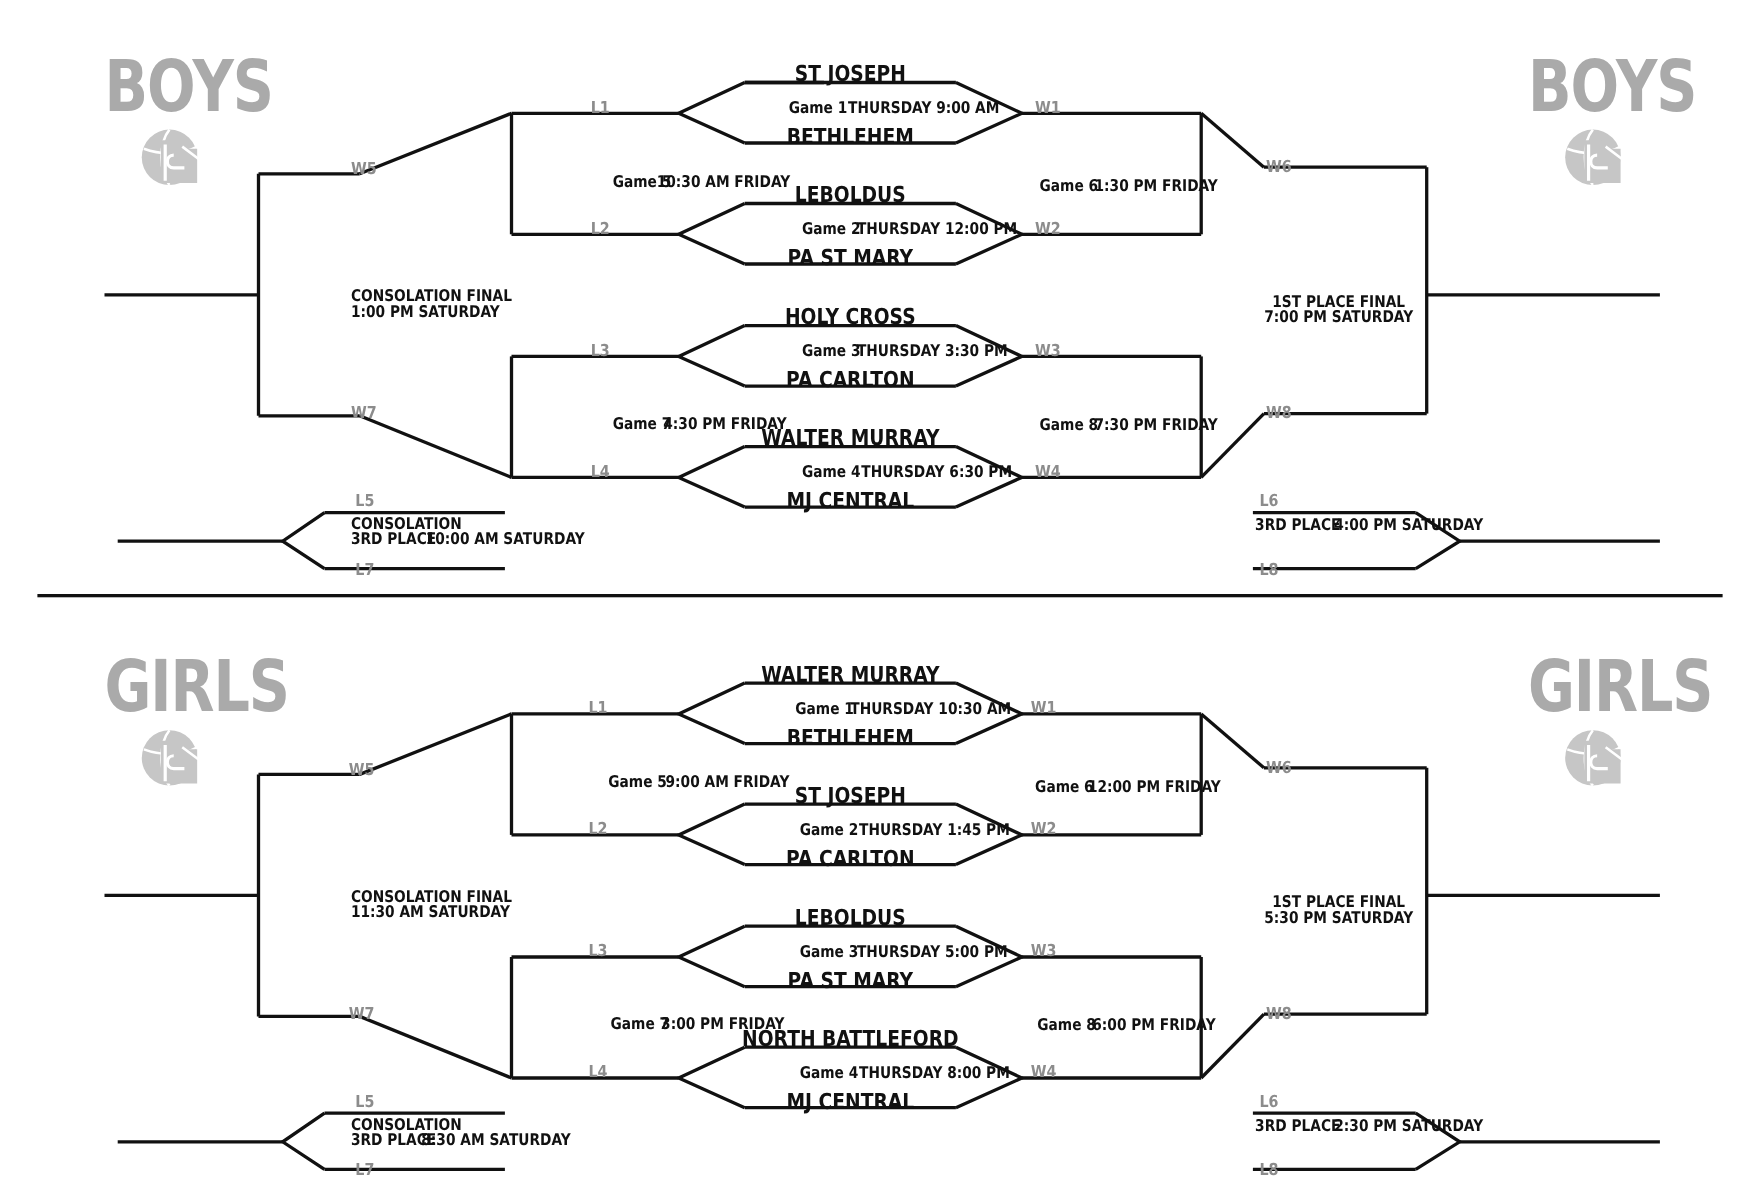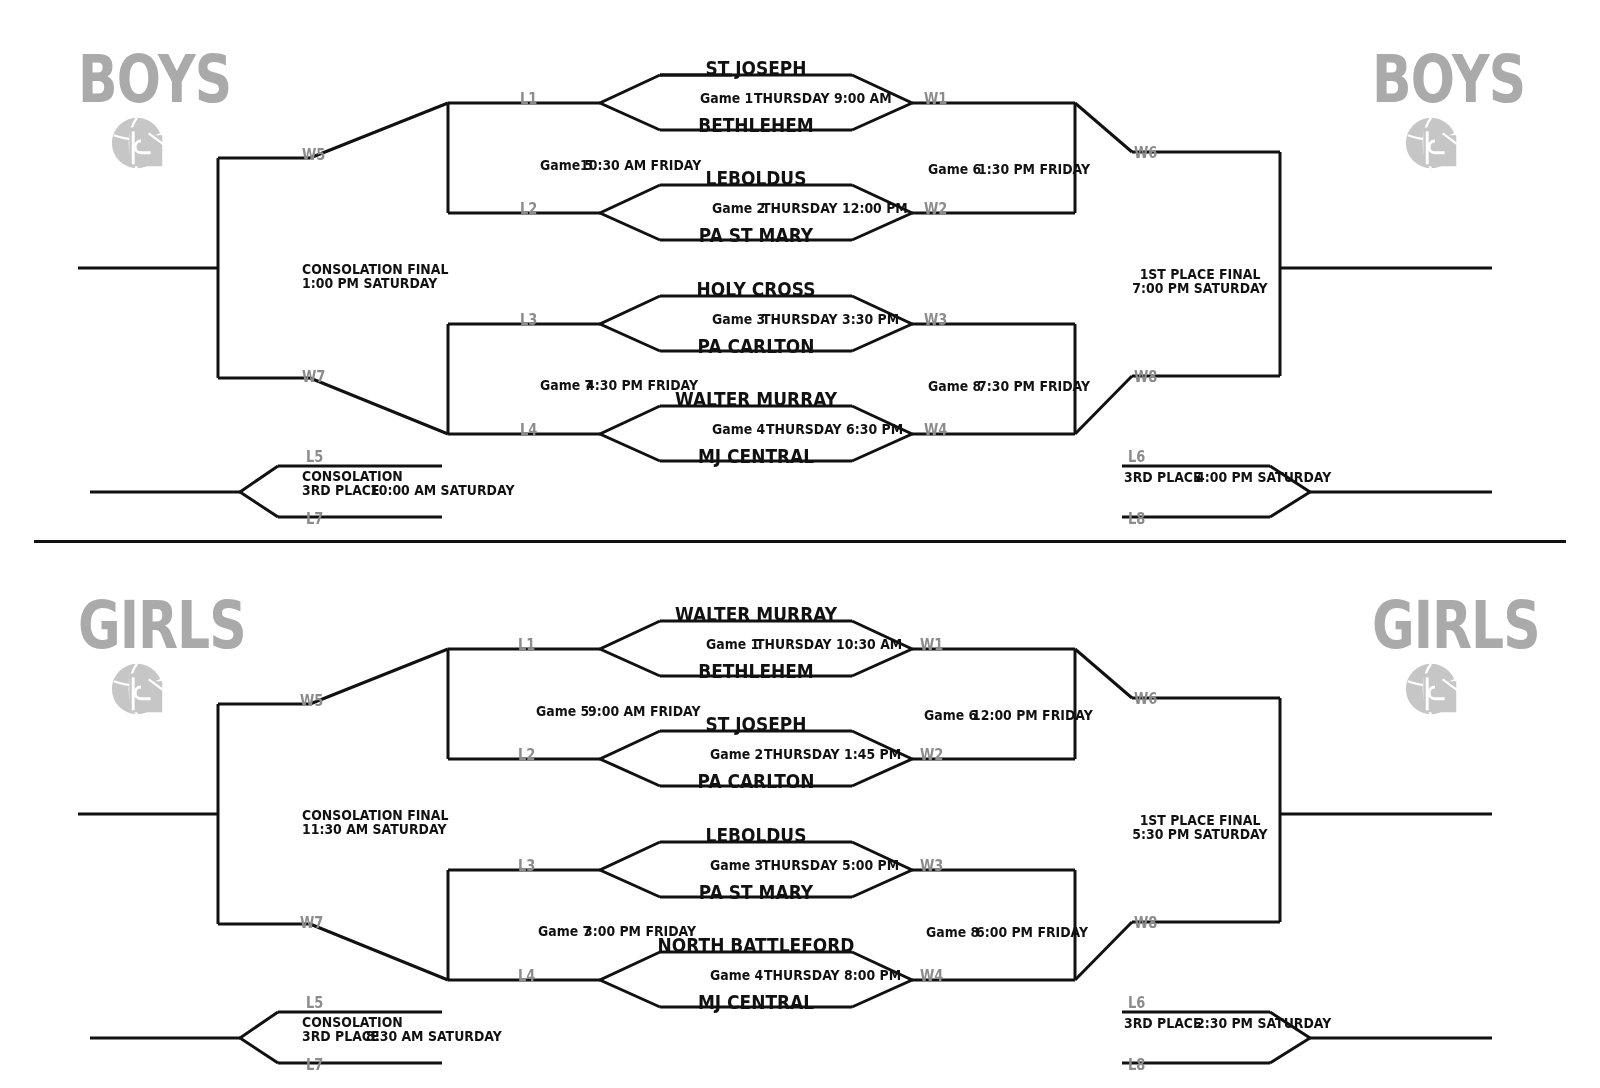--- a/index.html
+++ b/index.html
@@ -1,17 +1,17 @@
 <!DOCTYPE html>
 <html><head>
 <meta charset="utf-8">
 <style>
   html,body{margin:0;padding:0;background:#ffffff;}
   body{width:1600px;height:1088px;font-family:"Liberation Sans",sans-serif;position:relative;overflow:hidden;}
-  .bracket{position:absolute;left:0;width:1560px;height:540px;}
+  .bracket{position:absolute;left:17px;width:1560px;height:540px;}
   #boys{top:0;}
   #girls{top:546px;}
   .divider{position:absolute;left:34px;top:540px;width:1532px;height:3px;background:#111;}
   svg.lines{position:absolute;left:0;top:0;width:1600px;height:540px;pointer-events:none;}
   svg.lines line, svg.lines polyline, svg.lines path{stroke:#111;fill:none;stroke-width:3;}
   .side-title{position:absolute;font-weight:bold;color:#aaaaaa;font-size:52px;letter-spacing:-1px;
      font-family:"DejaVu Sans",sans-serif;transform:scaleY(1.25);transform-origin:left top;}
   .logo{position:absolute;width:62px;height:62px;}
   .lbl{position:absolute;font-weight:bold;color:#8c8c8c;font-size:13px;letter-spacing:0px;
      font-family:"DejaVu Sans",sans-serif;transform:scaleY(1.15);transform-origin:left bottom;white-space:nowrap;}

